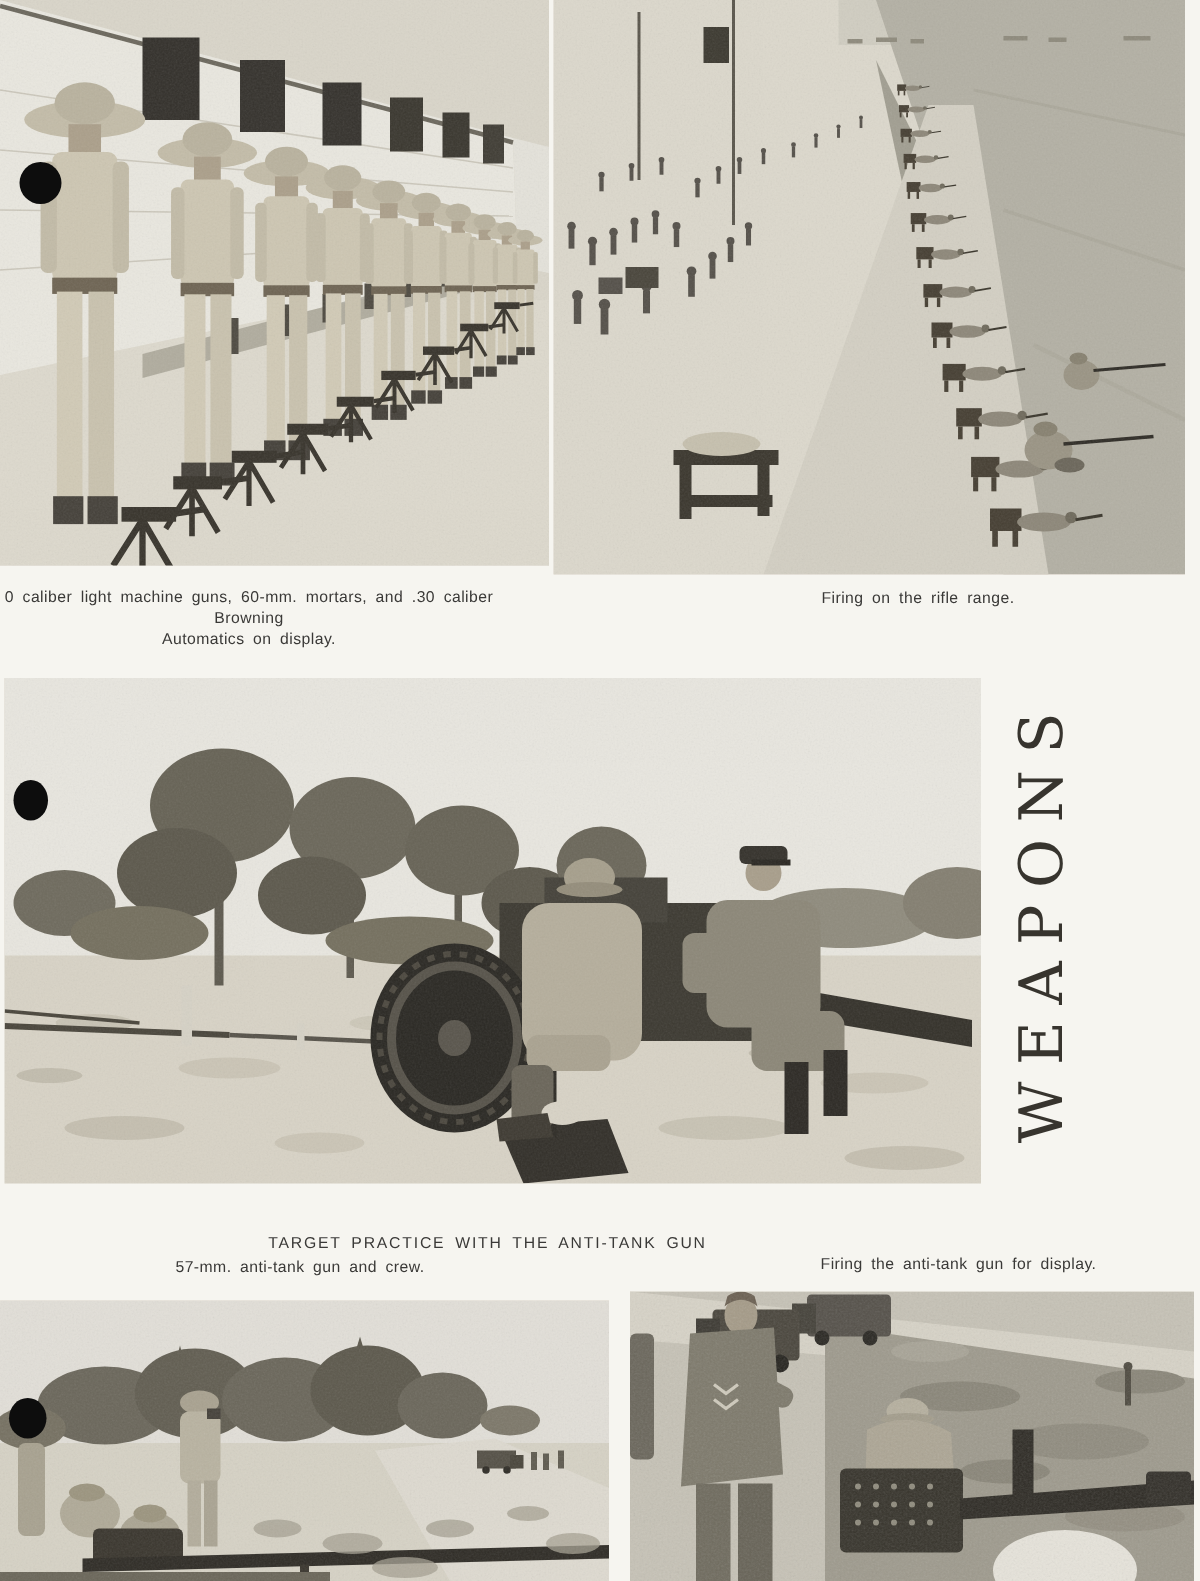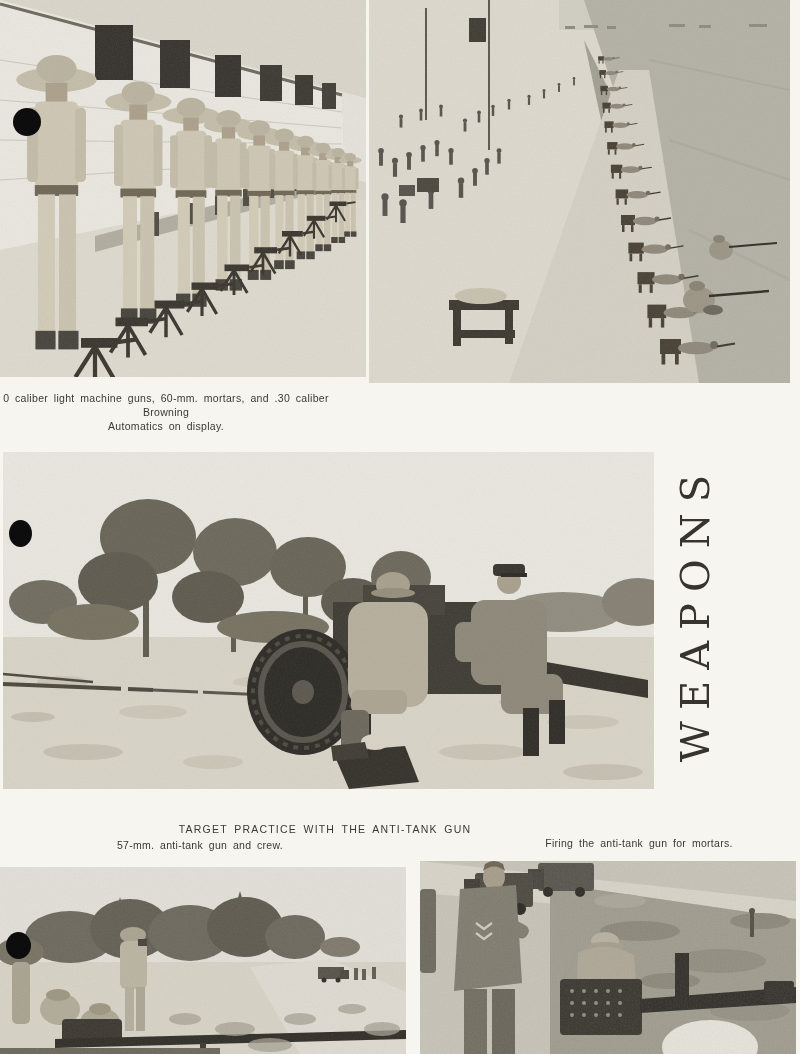--- a/index.html
+++ b/index.html
@@ -219,20 +219,21 @@
         <rect x="30" y="185" width="16" height="11" fill="#55514a"></rect>
       </g>
       <rect width="421" height="383" filter="url(#g2)" opacity="0.12"></rect>
     </svg>
   </div>
 
   <div class="caption" style="left:-12px;top:391px;width:356px">
     <div>0 caliber light machine guns, 60-mm. mortars, and .30 caliber Browning</div>
     <div>Automatics on display.</div>
   </div>
+  <div class="caption" style="left:482px;top:392px;width:260px">Firing on the rifle range.</div>
 
   <div class="photo" style="left:3px;top:452px;width:651px;height:337px">
     <svg viewBox="0 0 651 337" preserveAspectRatio="none">
       <defs>
         <filter id="g3">
             <feTurbulence type="fractalNoise" baseFrequency="0.8" numOctaves="2" seed="9" stitchTiles="stitch"></feTurbulence>
             <feColorMatrix type="saturate" values="0"></feColorMatrix>
           </filter>
       </defs>
       <rect width="651" height="337" fill="#e8e6df"></rect>
@@ -313,21 +314,21 @@
         <rect x="452" y="170" width="24" height="40" rx="8" fill="#8c8778"></rect>
       </g>
       <rect width="651" height="337" filter="url(#g3)" opacity="0.11"></rect>
     </svg>
   </div>
 
   <div class="section-title">WEAPONS</div>
 
   <div class="caption allcaps" style="left:120px;top:822px;width:410px">TARGET PRACTICE WITH THE ANTI-TANK GUN</div>
   <div class="caption" style="left:58px;top:838px;width:284px">57-mm. anti-tank gun and crew.</div>
-  <div class="caption" style="left:498px;top:836px;width:282px">Firing the anti-tank gun for mortars.</div>
+  <div class="caption" style="left:498px;top:836px;width:282px">Firing the anti-tank gun for display.</div>
 
   <div class="photo" style="left:0;top:867px;width:406px;height:187px">
     <svg viewBox="0 0 406 187" preserveAspectRatio="none">
       <defs>
         <filter id="g4">
             <feTurbulence type="fractalNoise" baseFrequency="0.8" numOctaves="2" seed="11" stitchTiles="stitch"></feTurbulence>
             <feColorMatrix type="saturate" values="0"></feColorMatrix>
           </filter>
       </defs>
       <rect width="406" height="187" fill="#e2dfd8"></rect>

